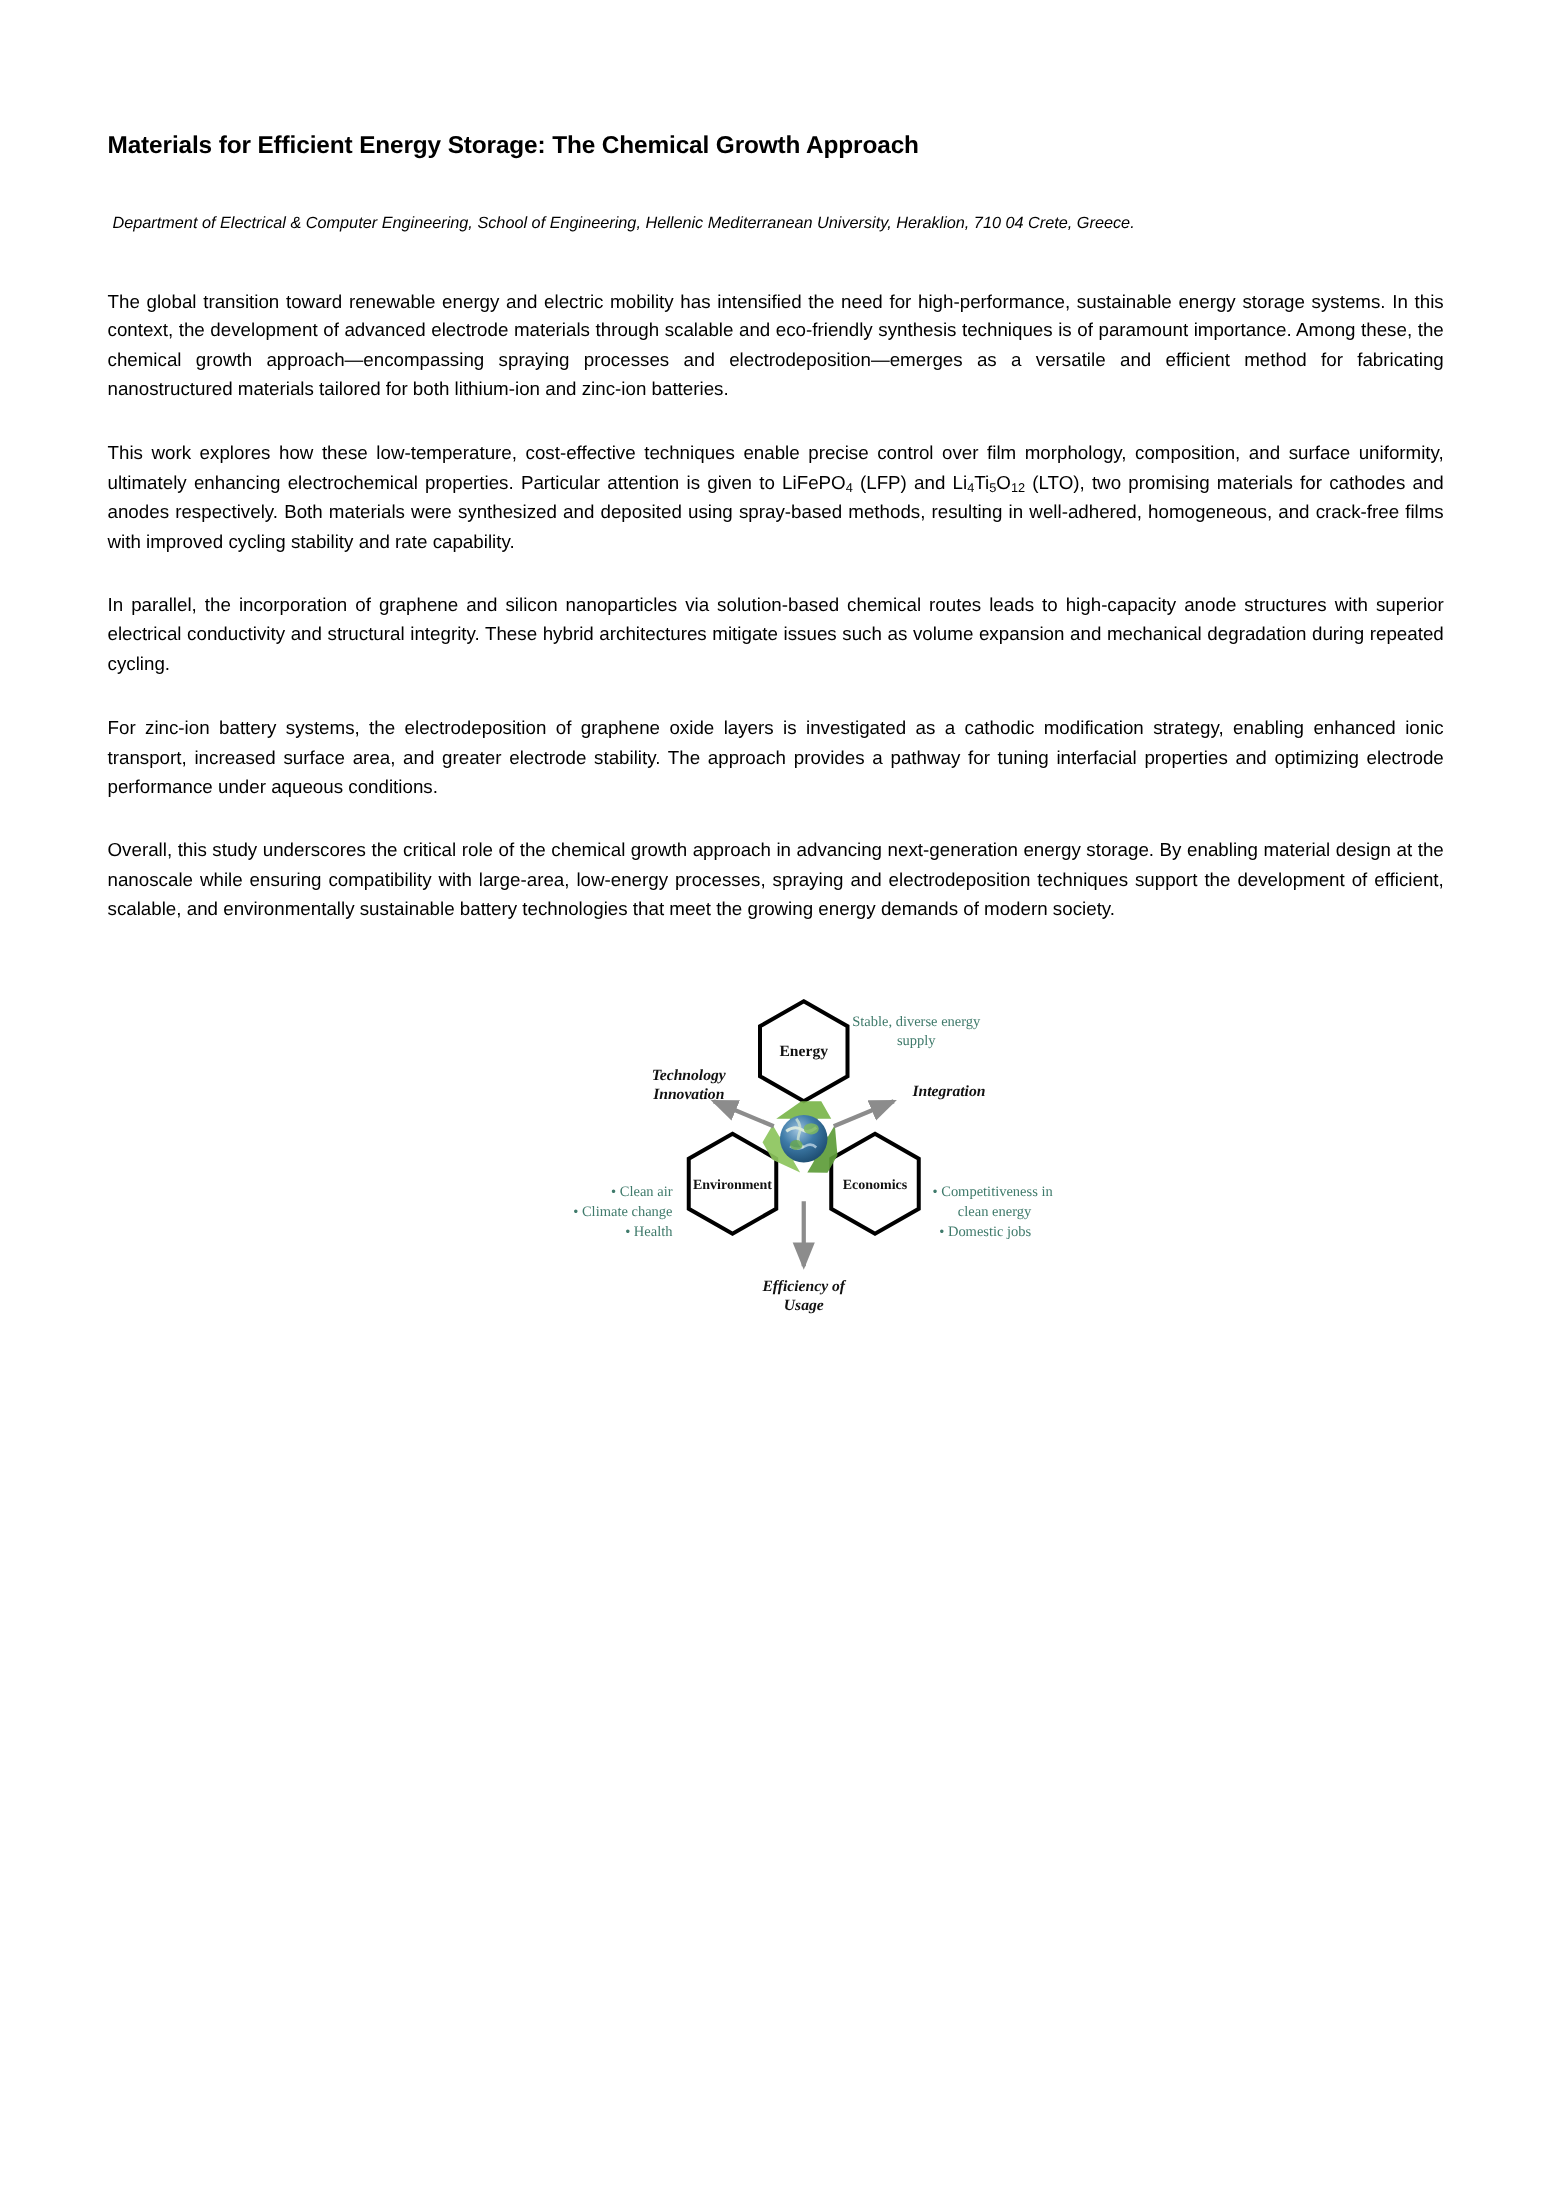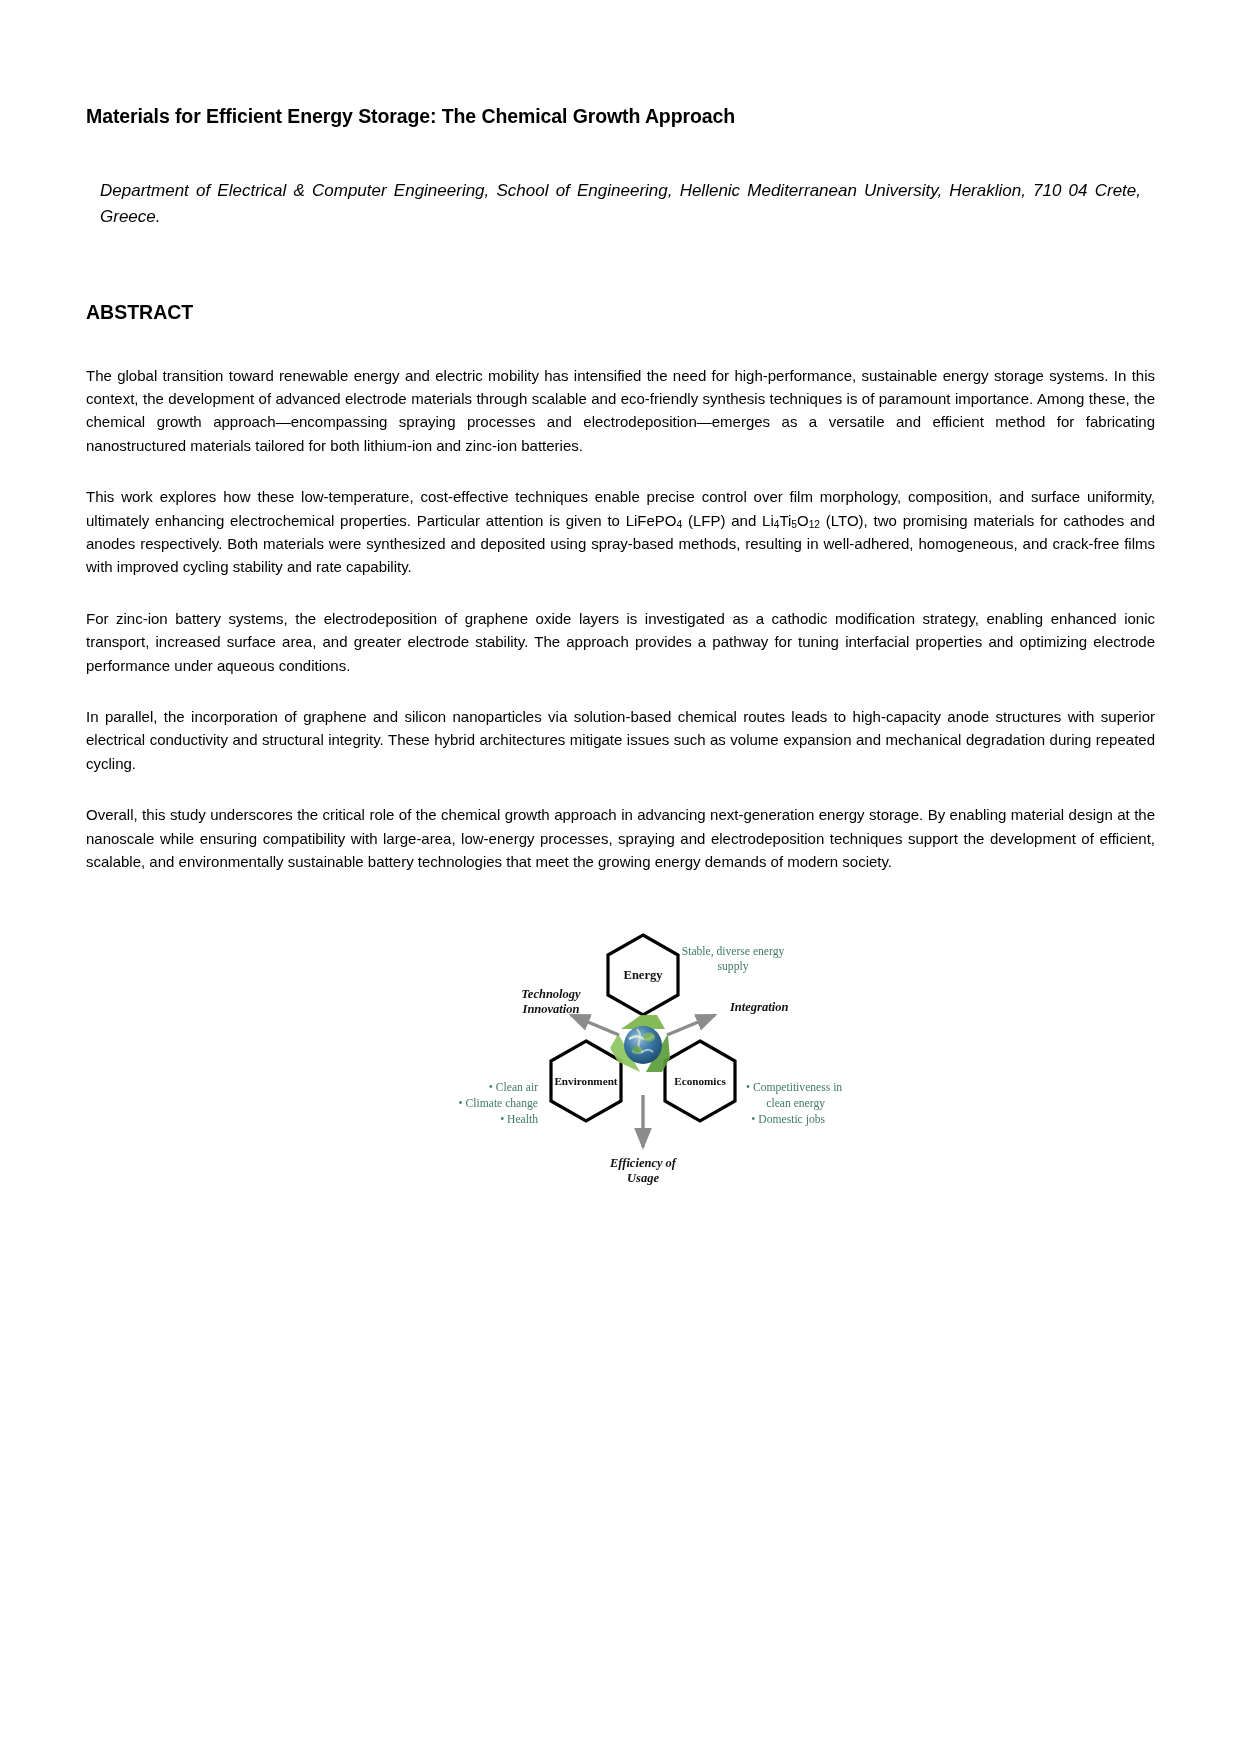--- a/index.html
+++ b/index.html
@@ -29,23 +29,23 @@
     padding-top: 104px;
     line-height: 1.3;
   }
   .author {
     font-size: 19px;
     margin: 0;
     padding-top: 38px;
     line-height: 1.3;
   }
   .affiliation {
-    font-size: 17px;
+    font-size: 13px;
     font-style: italic;
-    margin: 14px;
+    margin: 4px;
     padding-top: 35px;
     line-height: 1.5;
     text-align: justify;
   }
   .section-heading {
     font-size: 19.5px;
     font-weight: bold;
     margin: 0;
     line-height: 1.3;
   }
@@ -85,29 +85,28 @@
 </head>
 <body>
 
 <div class="page">
 
   <h1 class="doc-title">Materials for Efficient Energy Storage: The Chemical Growth Approach</h1>
 
 
   <p class="affiliation">Department of Electrical &amp; Computer Engineering, School of Engineering, Hellenic Mediterranean University, Heraklion, 710 04 Crete, Greece.</p>
 
-  <h2 class="section-heading" id="abstract-heading">ABSTRACT</h2>
 
   <div id="abstract-body">
     <p class="para">The global transition toward renewable energy and electric mobility has intensified the need for high-performance, sustainable energy storage systems. In this context, the development of advanced electrode materials through scalable and eco-friendly synthesis techniques is of paramount importance. Among these, the chemical growth approach—encompassing spraying processes and electrodeposition—emerges as a versatile and efficient method for fabricating nanostructured materials tailored for both lithium-ion and zinc-ion batteries.</p>
 
     <p class="para"><span>This work explores how these low-temperature, cost-effective techniques enable precise control over film morphology, composition, and surface uniformity, ultimately enhancing electrochemical properties. Particular attention is given to LiFePO</span><sub>4</sub><span> (LFP) and Li</span><sub>4</sub><span>Ti</span><sub>5</sub><span>O</span><sub>12</sub><span> (LTO), two promising materials for cathodes and anodes respectively. Both materials were synthesized and deposited using spray-based methods, resulting in well-adhered, homogeneous, and crack-free films with improved cycling stability and rate capability.</span></p>
 
+    <p class="para">In parallel, the incorporation of graphene and silicon nanoparticles via solution-based chemical routes leads to high-capacity anode structures with superior electrical conductivity and structural integrity. These hybrid architectures mitigate issues such as volume expansion and mechanical degradation during repeated cycling.</p>
     <p class="para">For zinc-ion battery systems, the electrodeposition of graphene oxide layers is investigated as a cathodic modification strategy, enabling enhanced ionic transport, increased surface area, and greater electrode stability. The approach provides a pathway for tuning interfacial properties and optimizing electrode performance under aqueous conditions.</p>
-    <p class="para">In parallel, the incorporation of graphene and silicon nanoparticles via solution-based chemical routes leads to high-capacity anode structures with superior electrical conductivity and structural integrity. These hybrid architectures mitigate issues such as volume expansion and mechanical degradation during repeated cycling.</p>
     <p class="para">Overall, this study underscores the critical role of the chemical growth approach in advancing next-generation energy storage. By enabling material design at the nanoscale while ensuring compatibility with large-area, low-energy processes, spraying and electrodeposition techniques support the development of efficient, scalable, and environmentally sustainable battery technologies that meet the growing energy demands of modern society.</p>
   </div>
 
 
   <div class="figure-wrap">
     <div class="figure-inner">
       <svg width="400" height="300" viewBox="0 0 400 300" xmlns="http://www.w3.org/2000/svg">
         <defs>
           <marker id="arrowhead" markerWidth="7" markerHeight="7" refX="5.6" refY="2.6" orient="auto">
             <polygon points="0 0, 6.4 2.6, 0 5.2" fill="#8c8c8c"></polygon>

